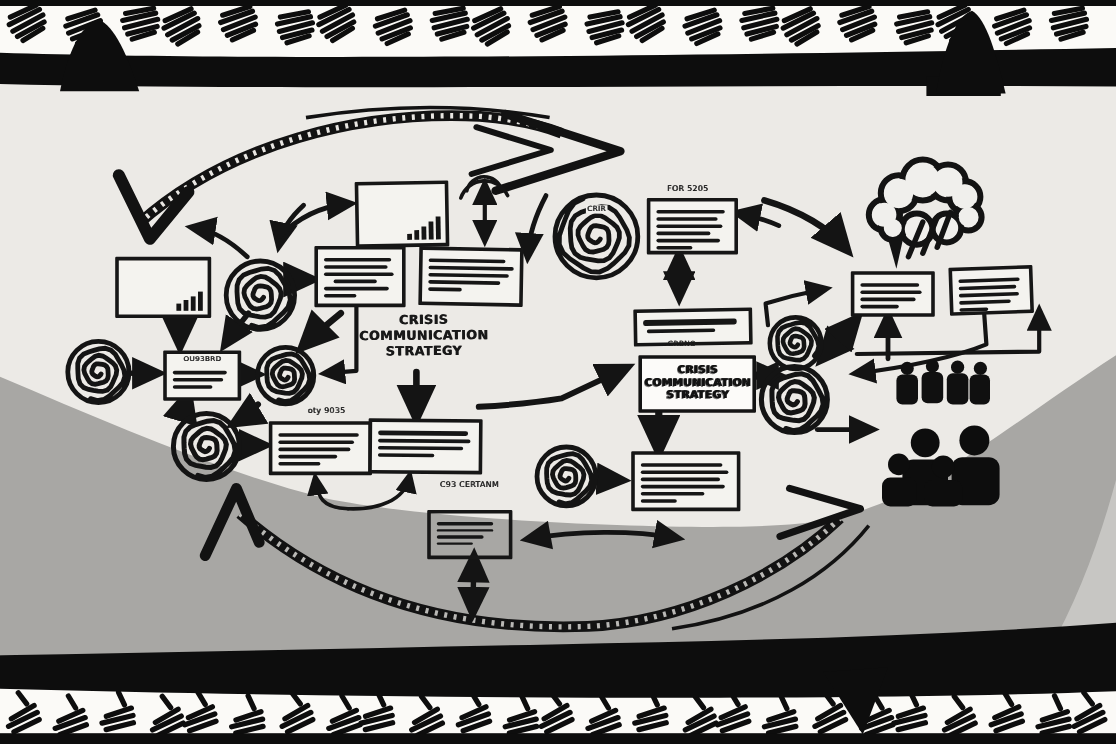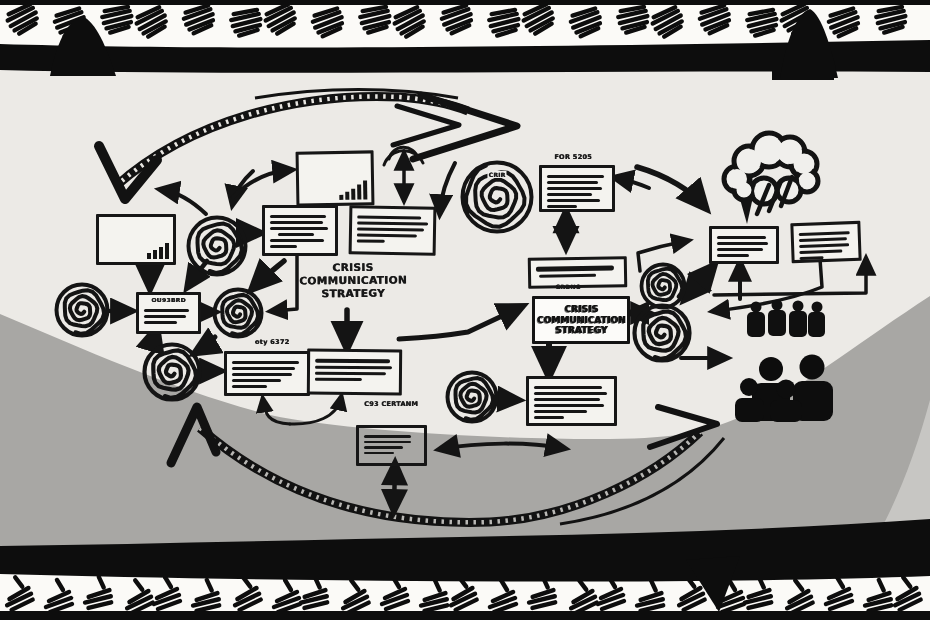--- a/index.html
+++ b/index.html
@@ -4,21 +4,21 @@
 <style>
   html,body{margin:0;padding:0;background:#444;}
   #stage{position:relative;width:930px;height:620px;overflow:hidden;background:#eceae6;
          font-family:"DejaVu Sans","Liberation Sans",sans-serif;}
   #art{position:absolute;left:0;top:0;z-index:1;}
   .box{position:absolute;z-index:2;border:3px solid #161616;background:#f4f3ef;border-radius:1px;}
   .tl{position:absolute;left:5px;right:5px;top:4px;}
   .sl{height:3px;background:#161616;border-radius:2px;margin:3px 0;}
   .bars{position:absolute;right:4px;bottom:3px;display:flex;align-items:flex-end;gap:2px;}
   .bars i{display:block;width:4px;background:#151515;}
-  .cap{position:absolute;z-index:3;transform:translateX(-50%);font-size:6.5px;font-weight:700;
+  .cap{position:absolute;z-index:3;transform:translateX(-50%);font-size:6.5px;font-weight:400;
        letter-spacing:.3px;color:#1b1b1b;white-space:nowrap;text-shadow:.5px 0 0 #1b1b1b;text-align:right;}
   .handtxt{position:absolute;z-index:3;text-align:center;font-weight:900;color:#191919;}
   #crisis-left{left:294px;top:261px;width:118px;font-size:10.5px;line-height:13px;
        letter-spacing:.4px;text-shadow:.6px 0 0 #191919;transform:rotate(-.5deg);}
   #crisis-box{left:532px;top:296px;width:92px;height:42px;background:#fcfbf9;z-index:2;
        border:3.5px solid #131313;}
   #crisis-box .inner{position:absolute;inset:0;display:flex;flex-direction:column;justify-content:center;
        text-align:center;font-weight:900;font-size:9px;line-height:10.5px;color:#131313;
        letter-spacing:.2px;text-shadow:1.1px 0 0 #131313, -.5px .6px 0 rgba(19,19,19,.55);
        transform:scaleX(.98);}
@@ -612,17 +612,17 @@
 </div>
 
 <div class="handtxt" id="crisis-left">
   <div>CRISIS</div>
       <div>COMMUNICATION</div>
       <div>STRATEGY</div>
 </div>
 
 <div class="cap" style="left:497px;top:171px;background:#f0efec;padding:0 1px;font-size:6px;">CRIR</div>
 <div class="cap" style="left:573px;top:153px;">FOR 5205</div>
-<div class="cap" style="left:272px;top:338px;">oty 6372</div>
+<div class="cap" style="left:272px;top:338px;">oty 9035</div>
 <div class="cap" style="left:568px;top:283px;font-size:6px;">GRBNO</div>
 <div class="cap" style="left:391px;top:400px;">C93 CERTANM</div>
 
 </div>
 
 </body></html>

